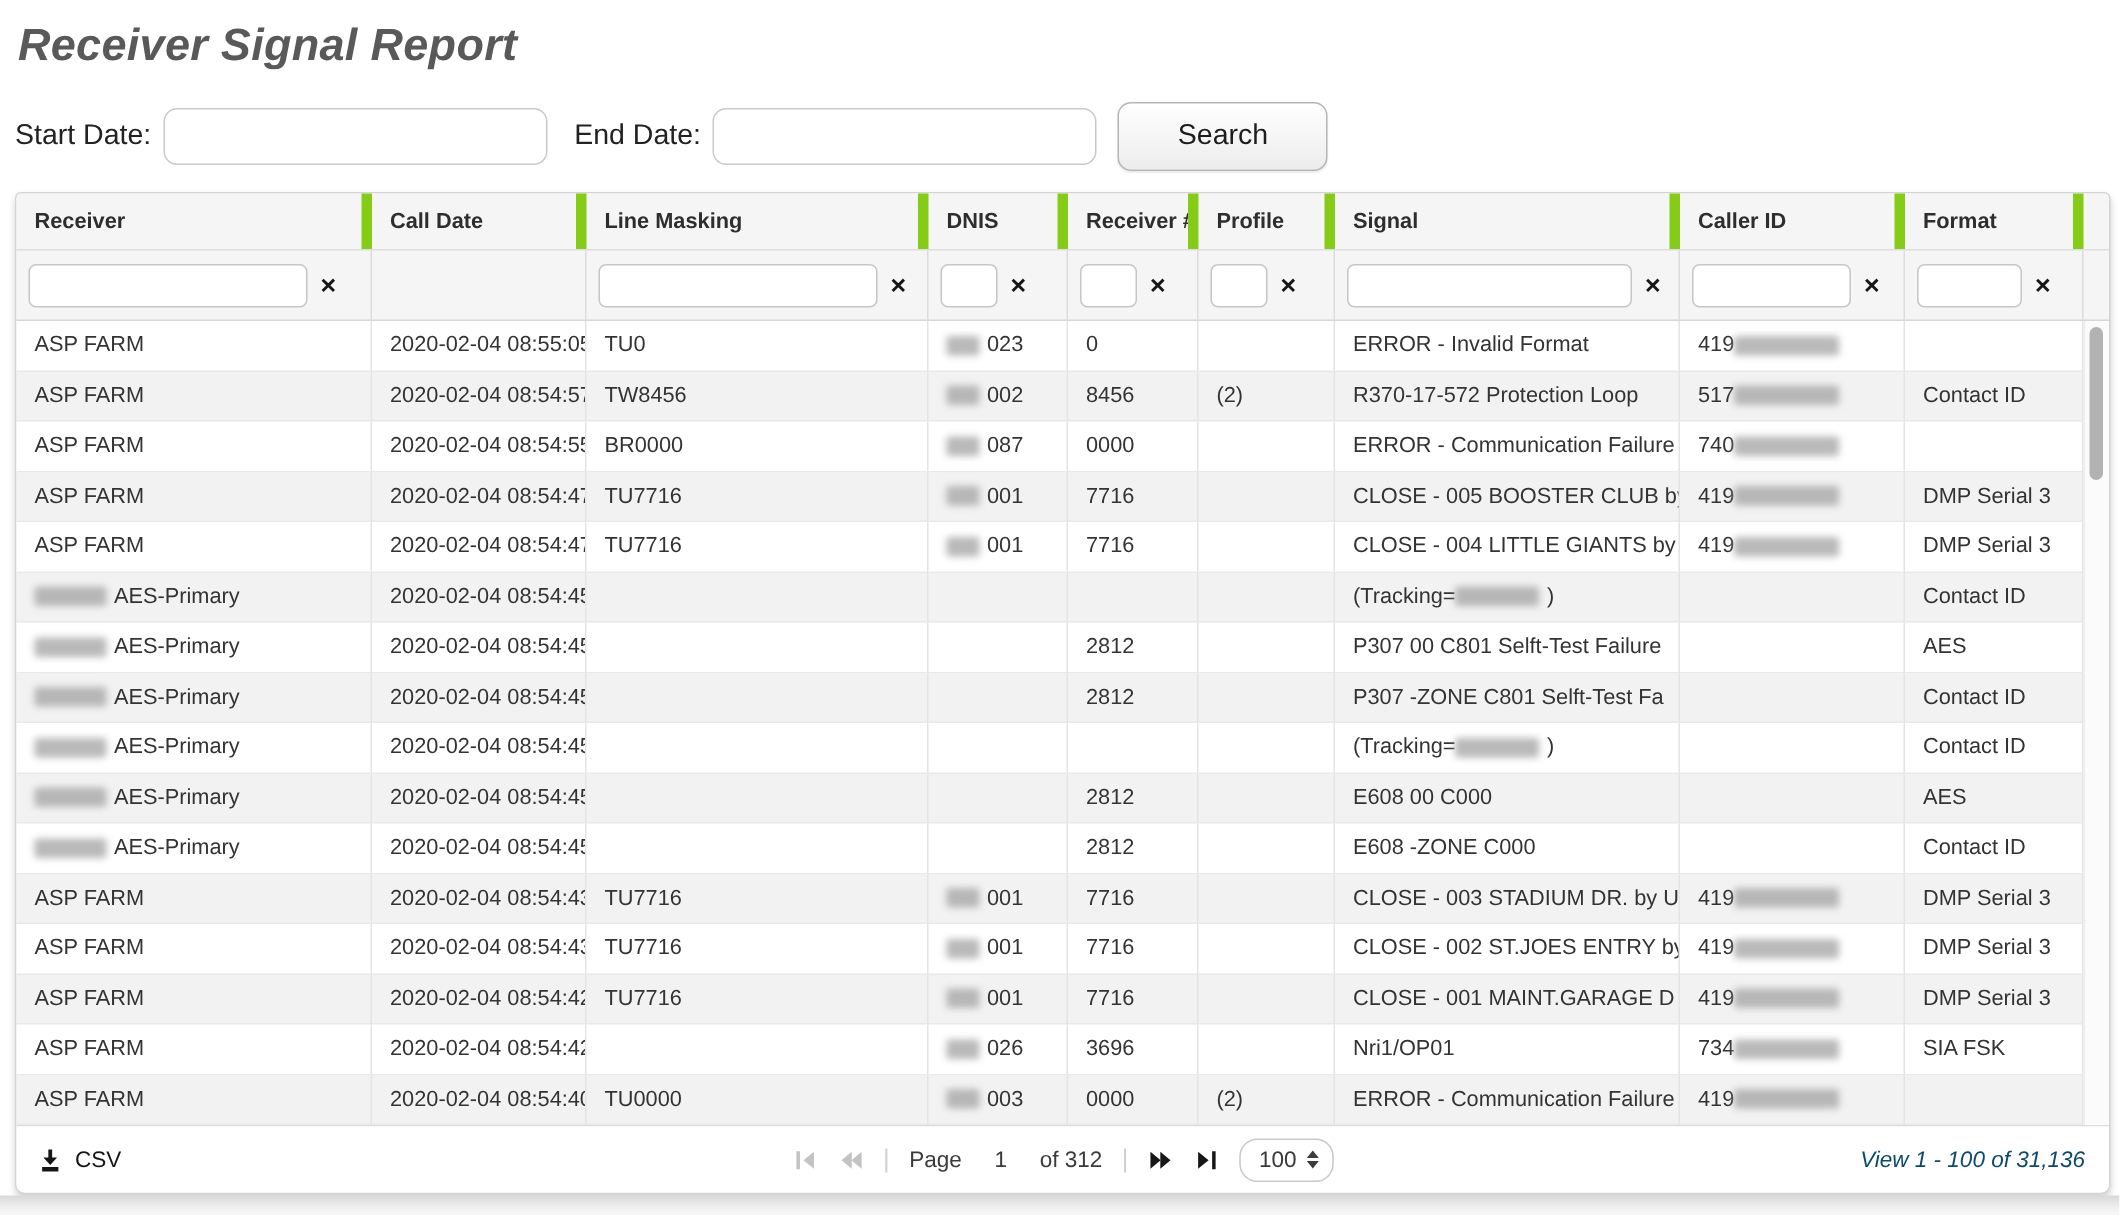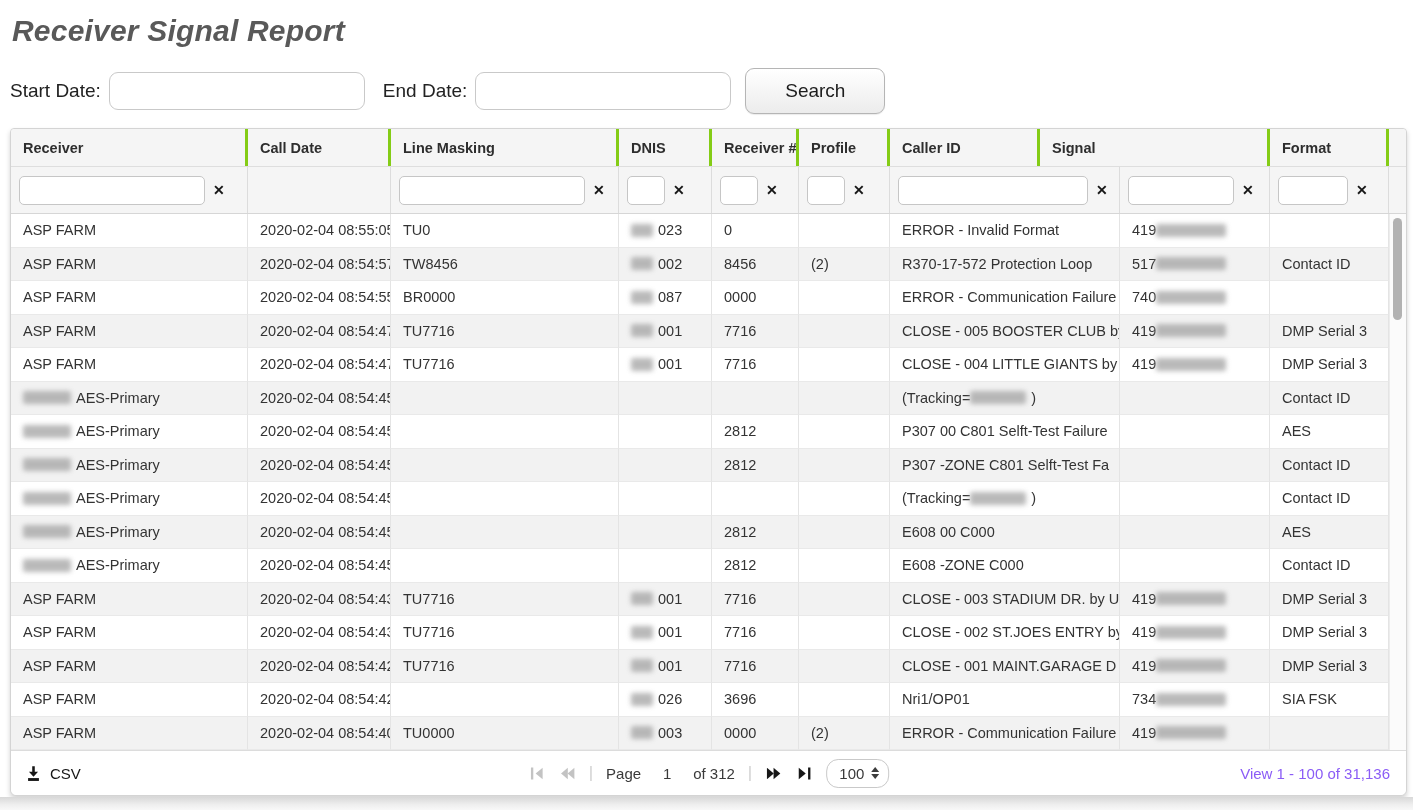--- a/index.html
+++ b/index.html
@@ -13,21 +13,21 @@
     font-size:16px;padding:0 10px;outline:none;box-sizing:border-box;background:#fff;}
   .end-label{margin-left:18px;}
   .search-btn{margin-left:14px;width:140px;height:46px;border:1px solid #b5b5b5;border-radius:9px;
     background:linear-gradient(#ffffff,#ececec);font-size:19px;color:#1d1d1d;cursor:pointer;
     font-family:inherit;box-shadow:0 1px 1px rgba(0,0,0,.08);}
   
   .grid{width:1397px;border:1px solid #d4d4d4;border-radius:4px 4px 6px 6px;box-sizing:border-box;
     background:#fff;box-shadow:0 3px 5px rgba(0,0,0,.18);}
   .grid-head{width:1395px;background:#f5f5f5;border-radius:4px 4px 0 0;}
   .hrow{display:flex;height:37px;}
-  .hcell{box-sizing:border-box;border-right:3px solid #84cc16;display:flex;align-items:center;
+  .hcell{box-sizing:border-box;border-right:7px solid #84cc16;display:flex;align-items:center;
     padding:0 12px;font-weight:bold;font-size:14.5px;color:#2e2e2e;white-space:nowrap;overflow:hidden;cursor:pointer;}
   .frow{display:flex;height:46px;border-top:1px solid #dedede;border-bottom:1px solid #d6d6d6;}
   .fcell{box-sizing:border-box;border-right:1px solid #dcdcdc;display:flex;align-items:center;padding:0 8px;}
   .fcell input{height:29px;border:1px solid #c6c6c6;border-radius:5px;background:#fff;outline:none;
     font-size:14px;padding:0 6px;box-sizing:border-box;flex:none;}
   .fclear{margin-left:8px;font-size:14px;font-weight:bold;color:#161616;cursor:pointer;flex:none;line-height:1;}
   .grid-body{position:relative;width:1395px;}
   .row{display:flex;height:33.5px;background:#fff;}
   .row.alt{background:#f2f2f2;}
   .cell{box-sizing:border-box;border-right:1px solid #e4e4e4;border-bottom:1px solid #e9e9e9;
@@ -48,21 +48,21 @@
   .pbtn{display:flex;align-items:center;cursor:pointer;background:none;border:none;padding:0;}
   .pbtn.disabled{color:#c3c3c3;cursor:default;}
   .pbtn.enabled{color:#171717;}
   .psep{color:#d0d0d0;font-size:17px;}
   .pnum{display:inline-block;width:26px;text-align:center;}
   .size-select{display:flex;align-items:center;gap:7px;border:1px solid #c9c9c9;border-radius:12px;
     height:29px;padding:0 9px 0 12px;cursor:pointer;background:#fff;box-sizing:border-box;}
   .spinner{display:flex;flex-direction:column;gap:2px;}
   .tri-up{width:0;height:0;border-left:4px solid transparent;border-right:4px solid transparent;border-bottom:5px solid #3c3c3c;}
   .tri-down{width:0;height:0;border-left:4px solid transparent;border-right:4px solid transparent;border-top:5px solid #3c3c3c;}
-  .view-summary{margin-left:auto;margin-right:16px;color:#8b5cf6;}
+  .view-summary{margin-left:auto;margin-right:16px;color:#0c4a6e;font-style:italic;}
   .page-shadow{width:1413px;margin-left:-10px;height:13px;margin-top:1px;
     background:linear-gradient(#d8d8d8,#efefef 60%,#f8f8f8);}
 </style>
 </head>
 <body>
 
 <div class="page">
 
   <div class="title">Receiver Signal Report</div>
 
@@ -76,22 +76,22 @@
 
   <div class="grid">
     <div class="grid-head">
       <div class="hrow" id="header-row">
           <div class="hcell" style="width: 237px;">Receiver</div>
           <div class="hcell" style="width: 143px;">Call Date</div>
           <div class="hcell" style="width: 228px;">Line Masking</div>
           <div class="hcell" style="width: 93px;">DNIS</div>
           <div class="hcell" style="width: 87px;">Receiver #</div>
           <div class="hcell" style="width: 91px;">Profile</div>
+          <div class="hcell" style="width: 230px;">Signal</div>
           <div class="hcell" style="width: 150px;">Caller ID</div>
-          <div class="hcell" style="width: 230px;">Signal</div>
           <div class="hcell" style="width: 119px;">Format</div>
         </div>
       <div class="frow" id="filter-row">
           <div class="fcell" style="width: 237px;">
             <input type="text" style="width: 186px;">
             <span class="fclear">✕</span>
           </div>
           <div class="fcell" style="width: 143px;"></div>
           <div class="fcell" style="width: 228px;">
             <input type="text" style="width: 186px;">

